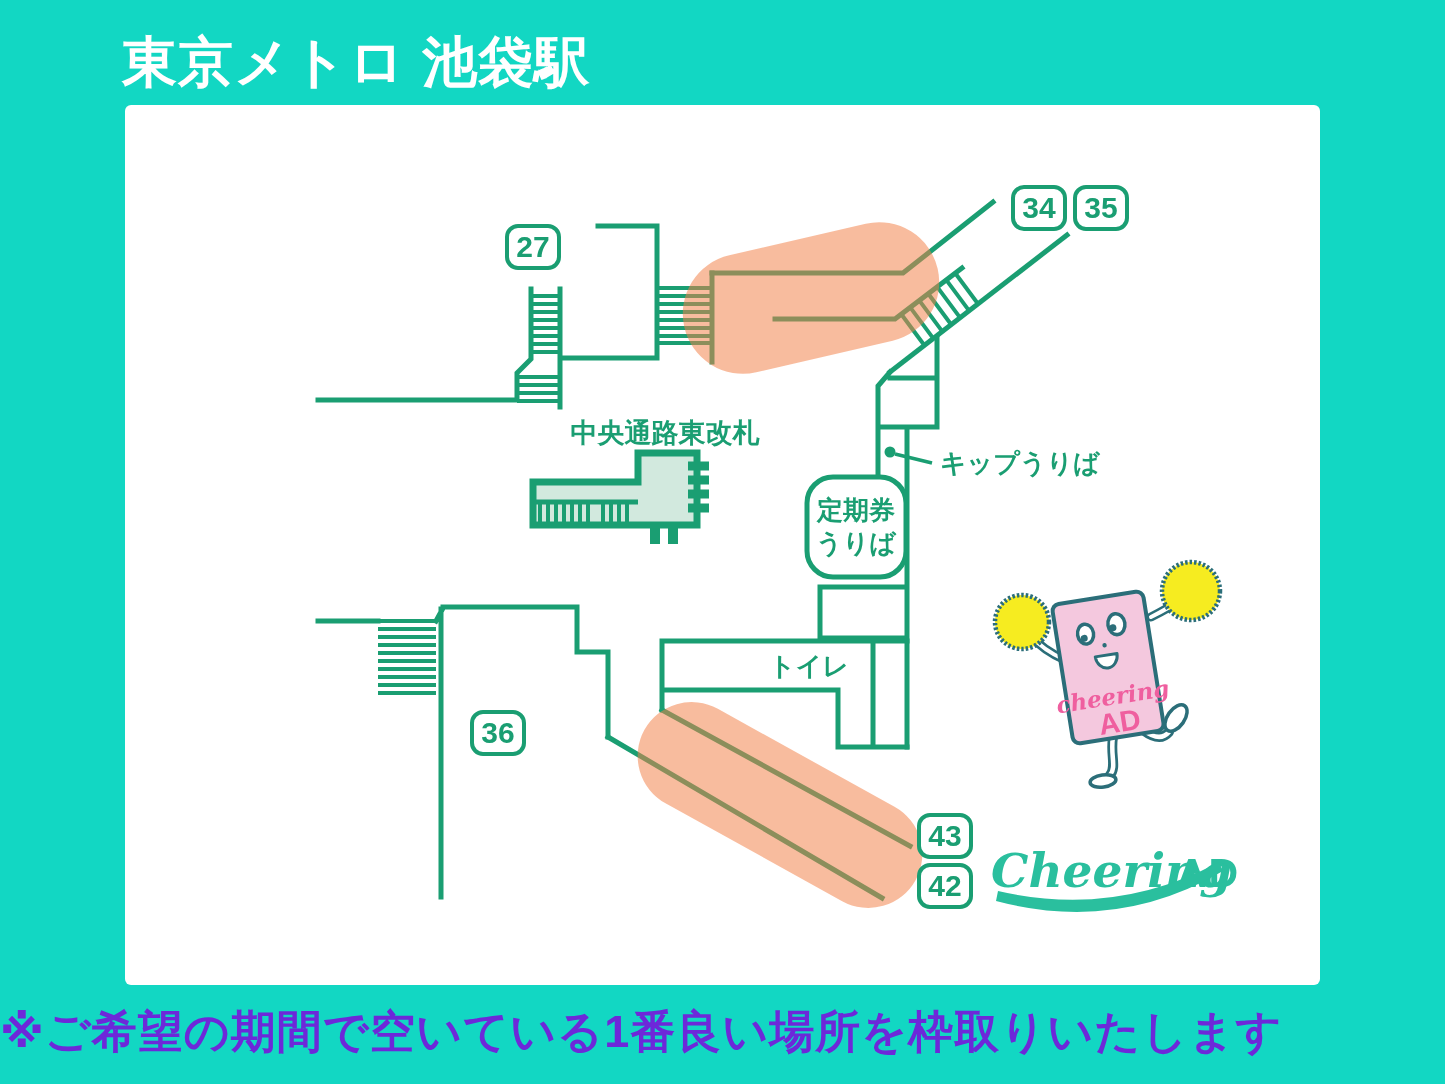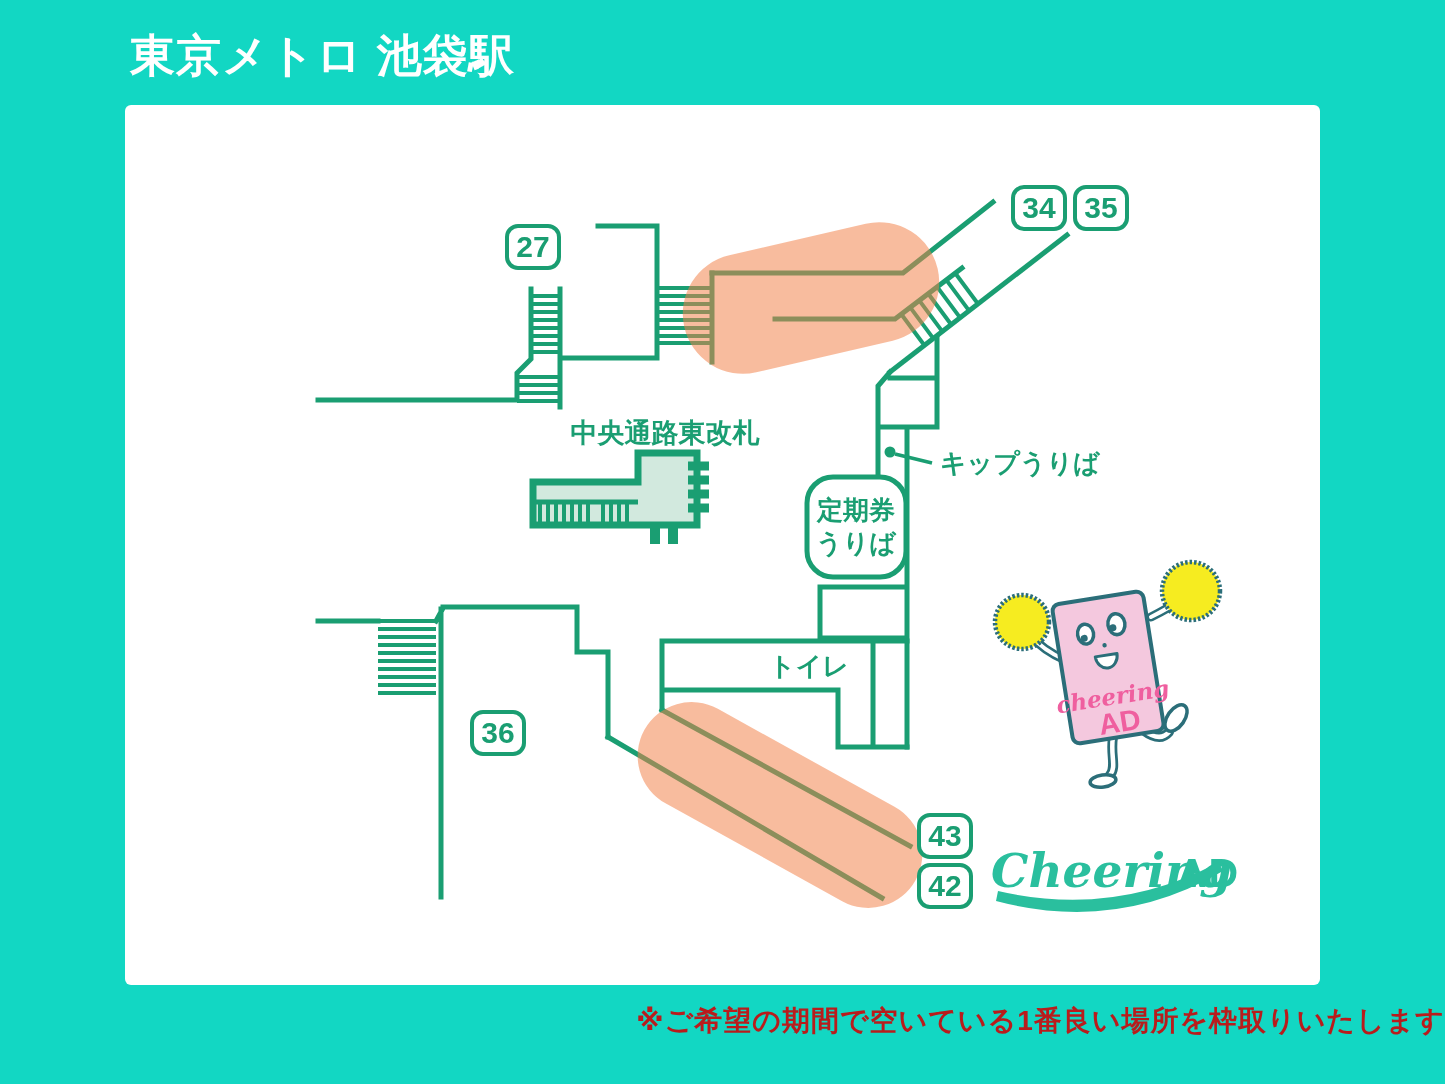--- a/index.html
+++ b/index.html
@@ -3,31 +3,31 @@
 <meta charset="utf-8">
 <style>
   html,body{margin:0;padding:0;}
   body{
     width:1445px;height:1084px;
     background:#12d7c3;
     font-family:"Liberation Sans","DejaVu Sans",sans-serif;
     position:relative;overflow:hidden;
   }
   .page-title{
-    position:absolute;left:130px;top:26px;
-    font-size:45px;font-weight:800;color:#ffffff;letter-spacing:1px;
+    position:absolute;left:122px;top:26px;
+    font-size:55px;font-weight:800;color:#ffffff;letter-spacing:1px;
   }
   .map-card{
     position:absolute;left:125px;top:105px;width:1195px;height:880px;
     background:#ffffff;border-radius:6px;
   }
   .map-card svg{display:block;width:1195px;height:880px;}
   .footer-note{
     position:absolute;left:0;top:1002px;width:100%;
-    text-align:right;font-size:28px;font-weight:800;color:#b91c1c;letter-spacing:1px;
+    text-align:left;font-size:45px;font-weight:800;color:#6d28d9;letter-spacing:1px;
   }
   
   text{font-family:"Liberation Sans","DejaVu Sans",sans-serif;}
   .badge-text{font-size:30px;font-weight:700;fill:#1a9e72;text-anchor:middle;}
   .map-label{font-size:26px;font-weight:700;fill:#1a9e72;}
   .map-label-mid{font-size:26px;font-weight:700;fill:#1a9e72;text-anchor:middle;}
   .gate-label{font-size:27px;font-weight:700;fill:#1a9e72;text-anchor:middle;}
   .mascot-script{font-size:23px;font-weight:700;font-style:italic;font-family:"DejaVu Serif","Liberation Serif",serif;fill:#ef5f9f;text-anchor:middle;}
   .mascot-ad{font-size:29px;font-weight:700;fill:#ef5f9f;text-anchor:middle;}
   .logo-script{font-size:47px;font-weight:700;font-style:italic;font-family:"DejaVu Serif","Liberation Serif",serif;fill:#2abf9e;}

